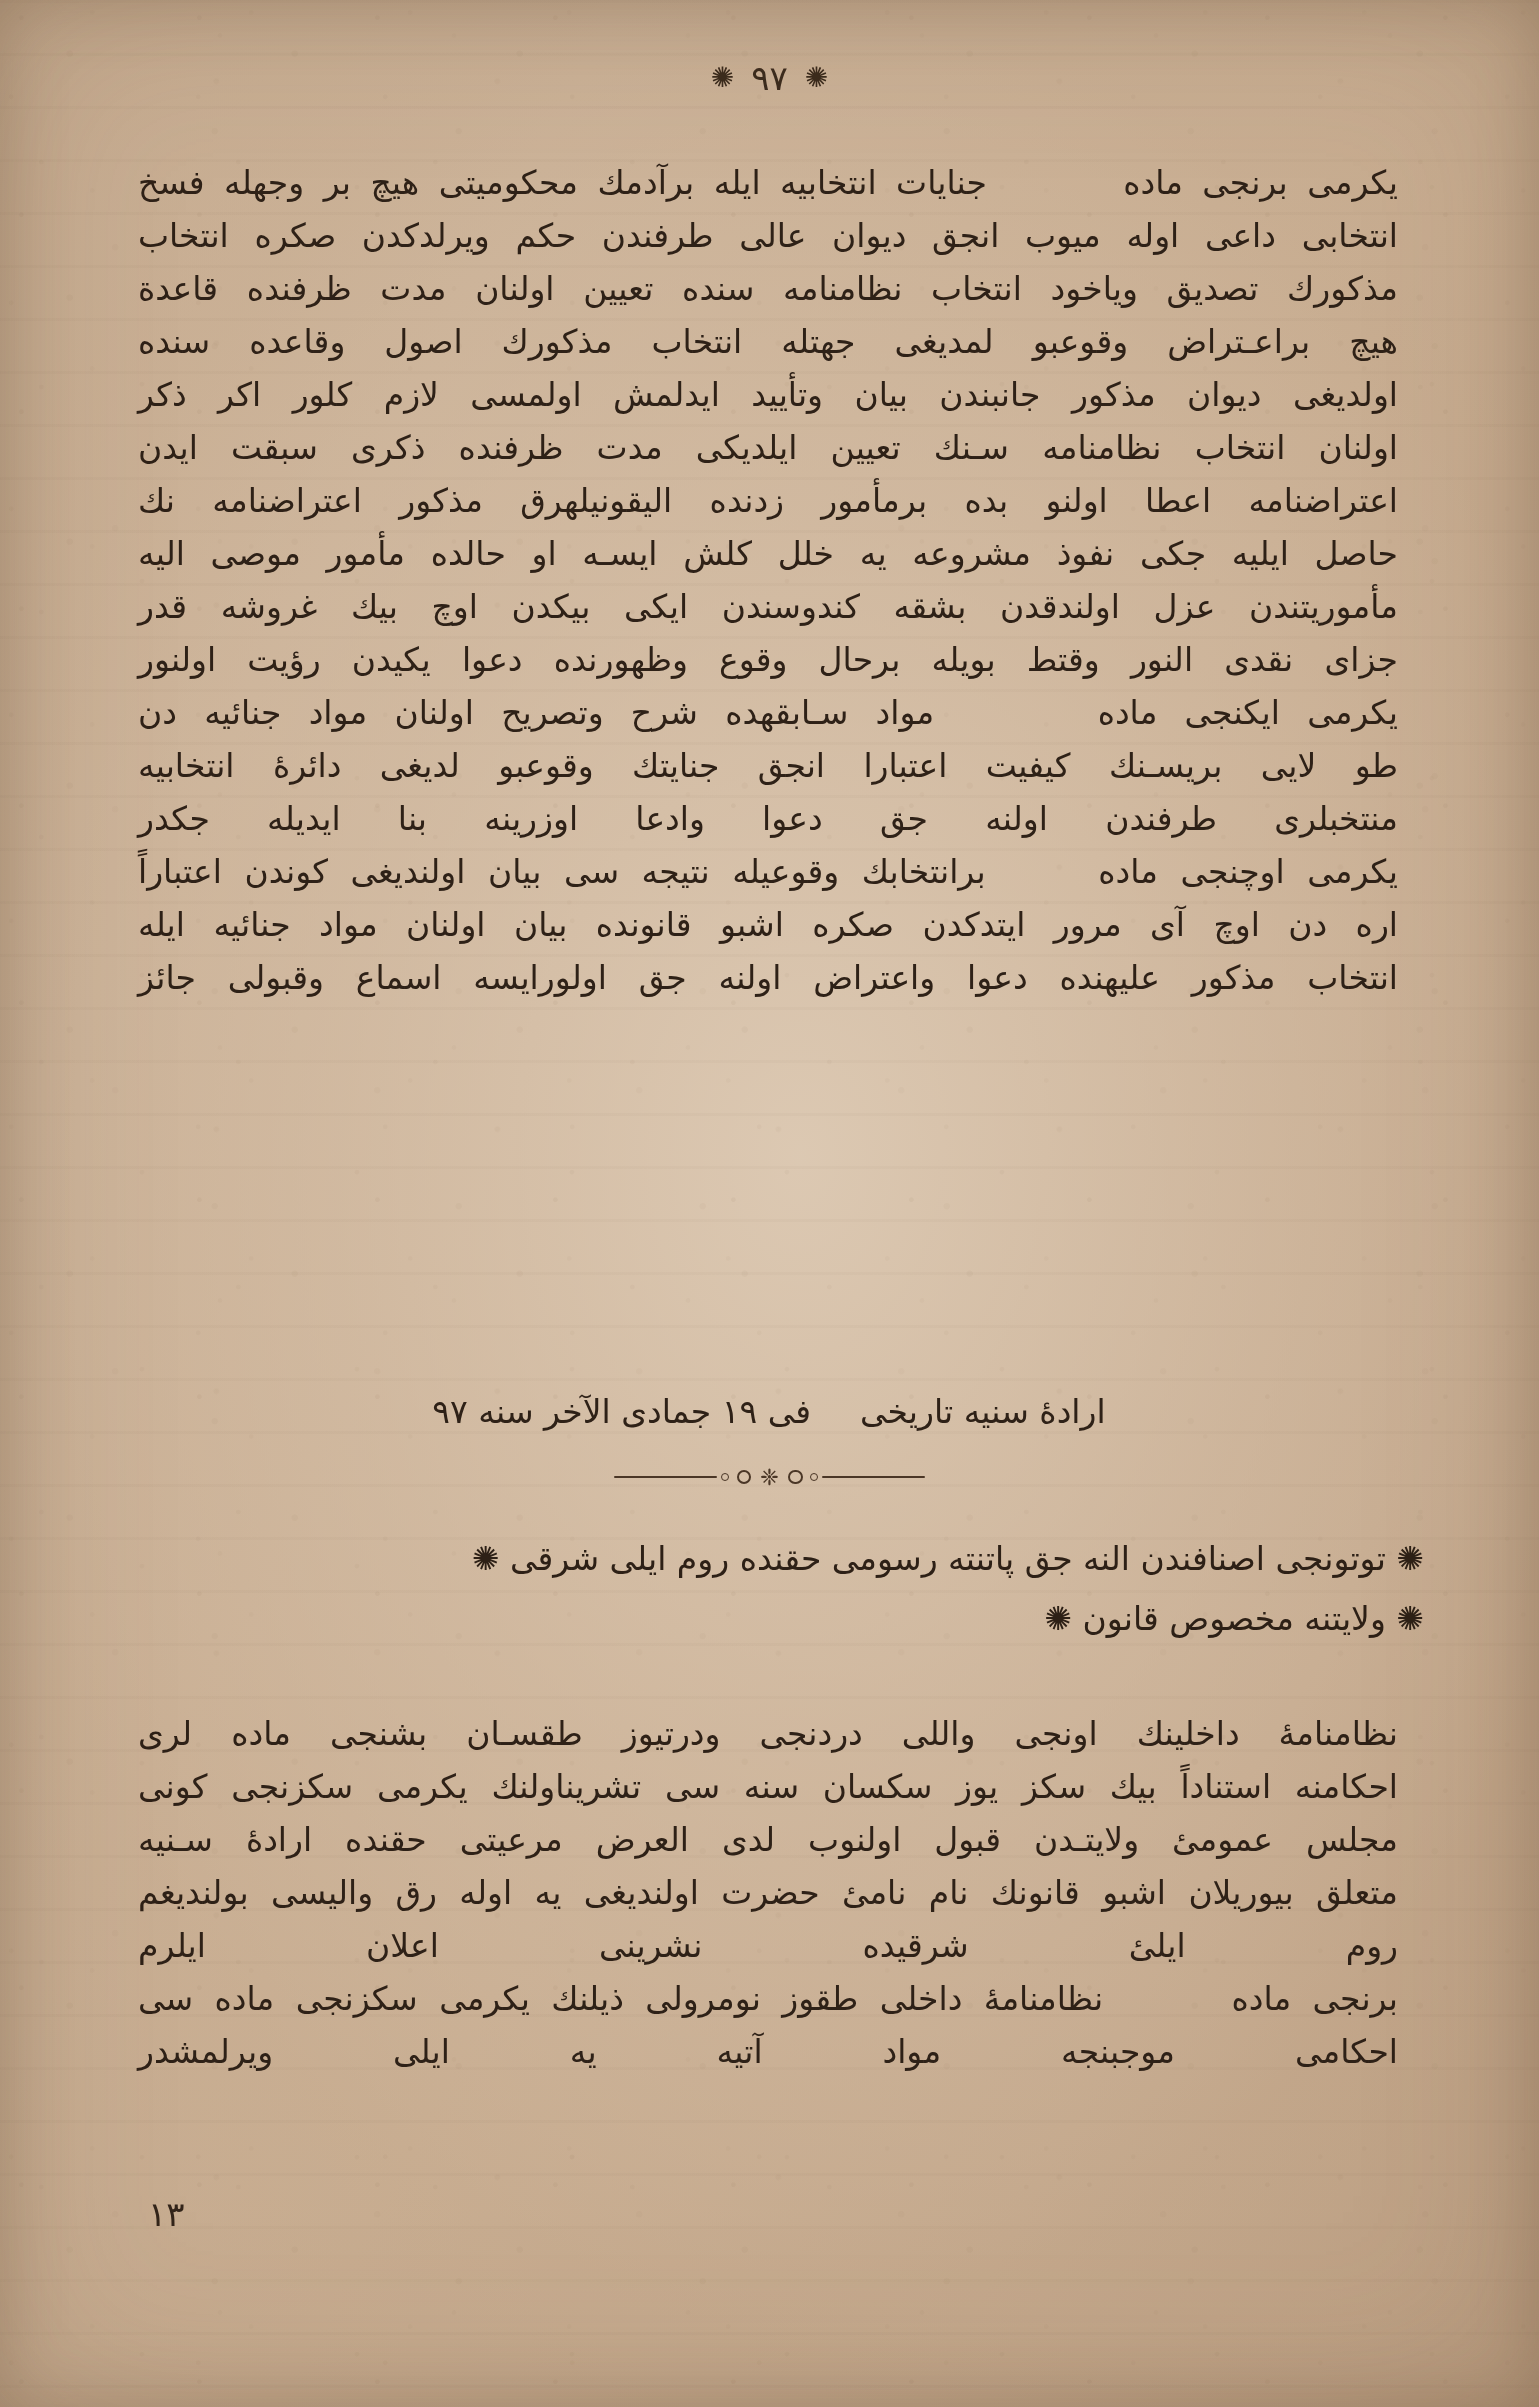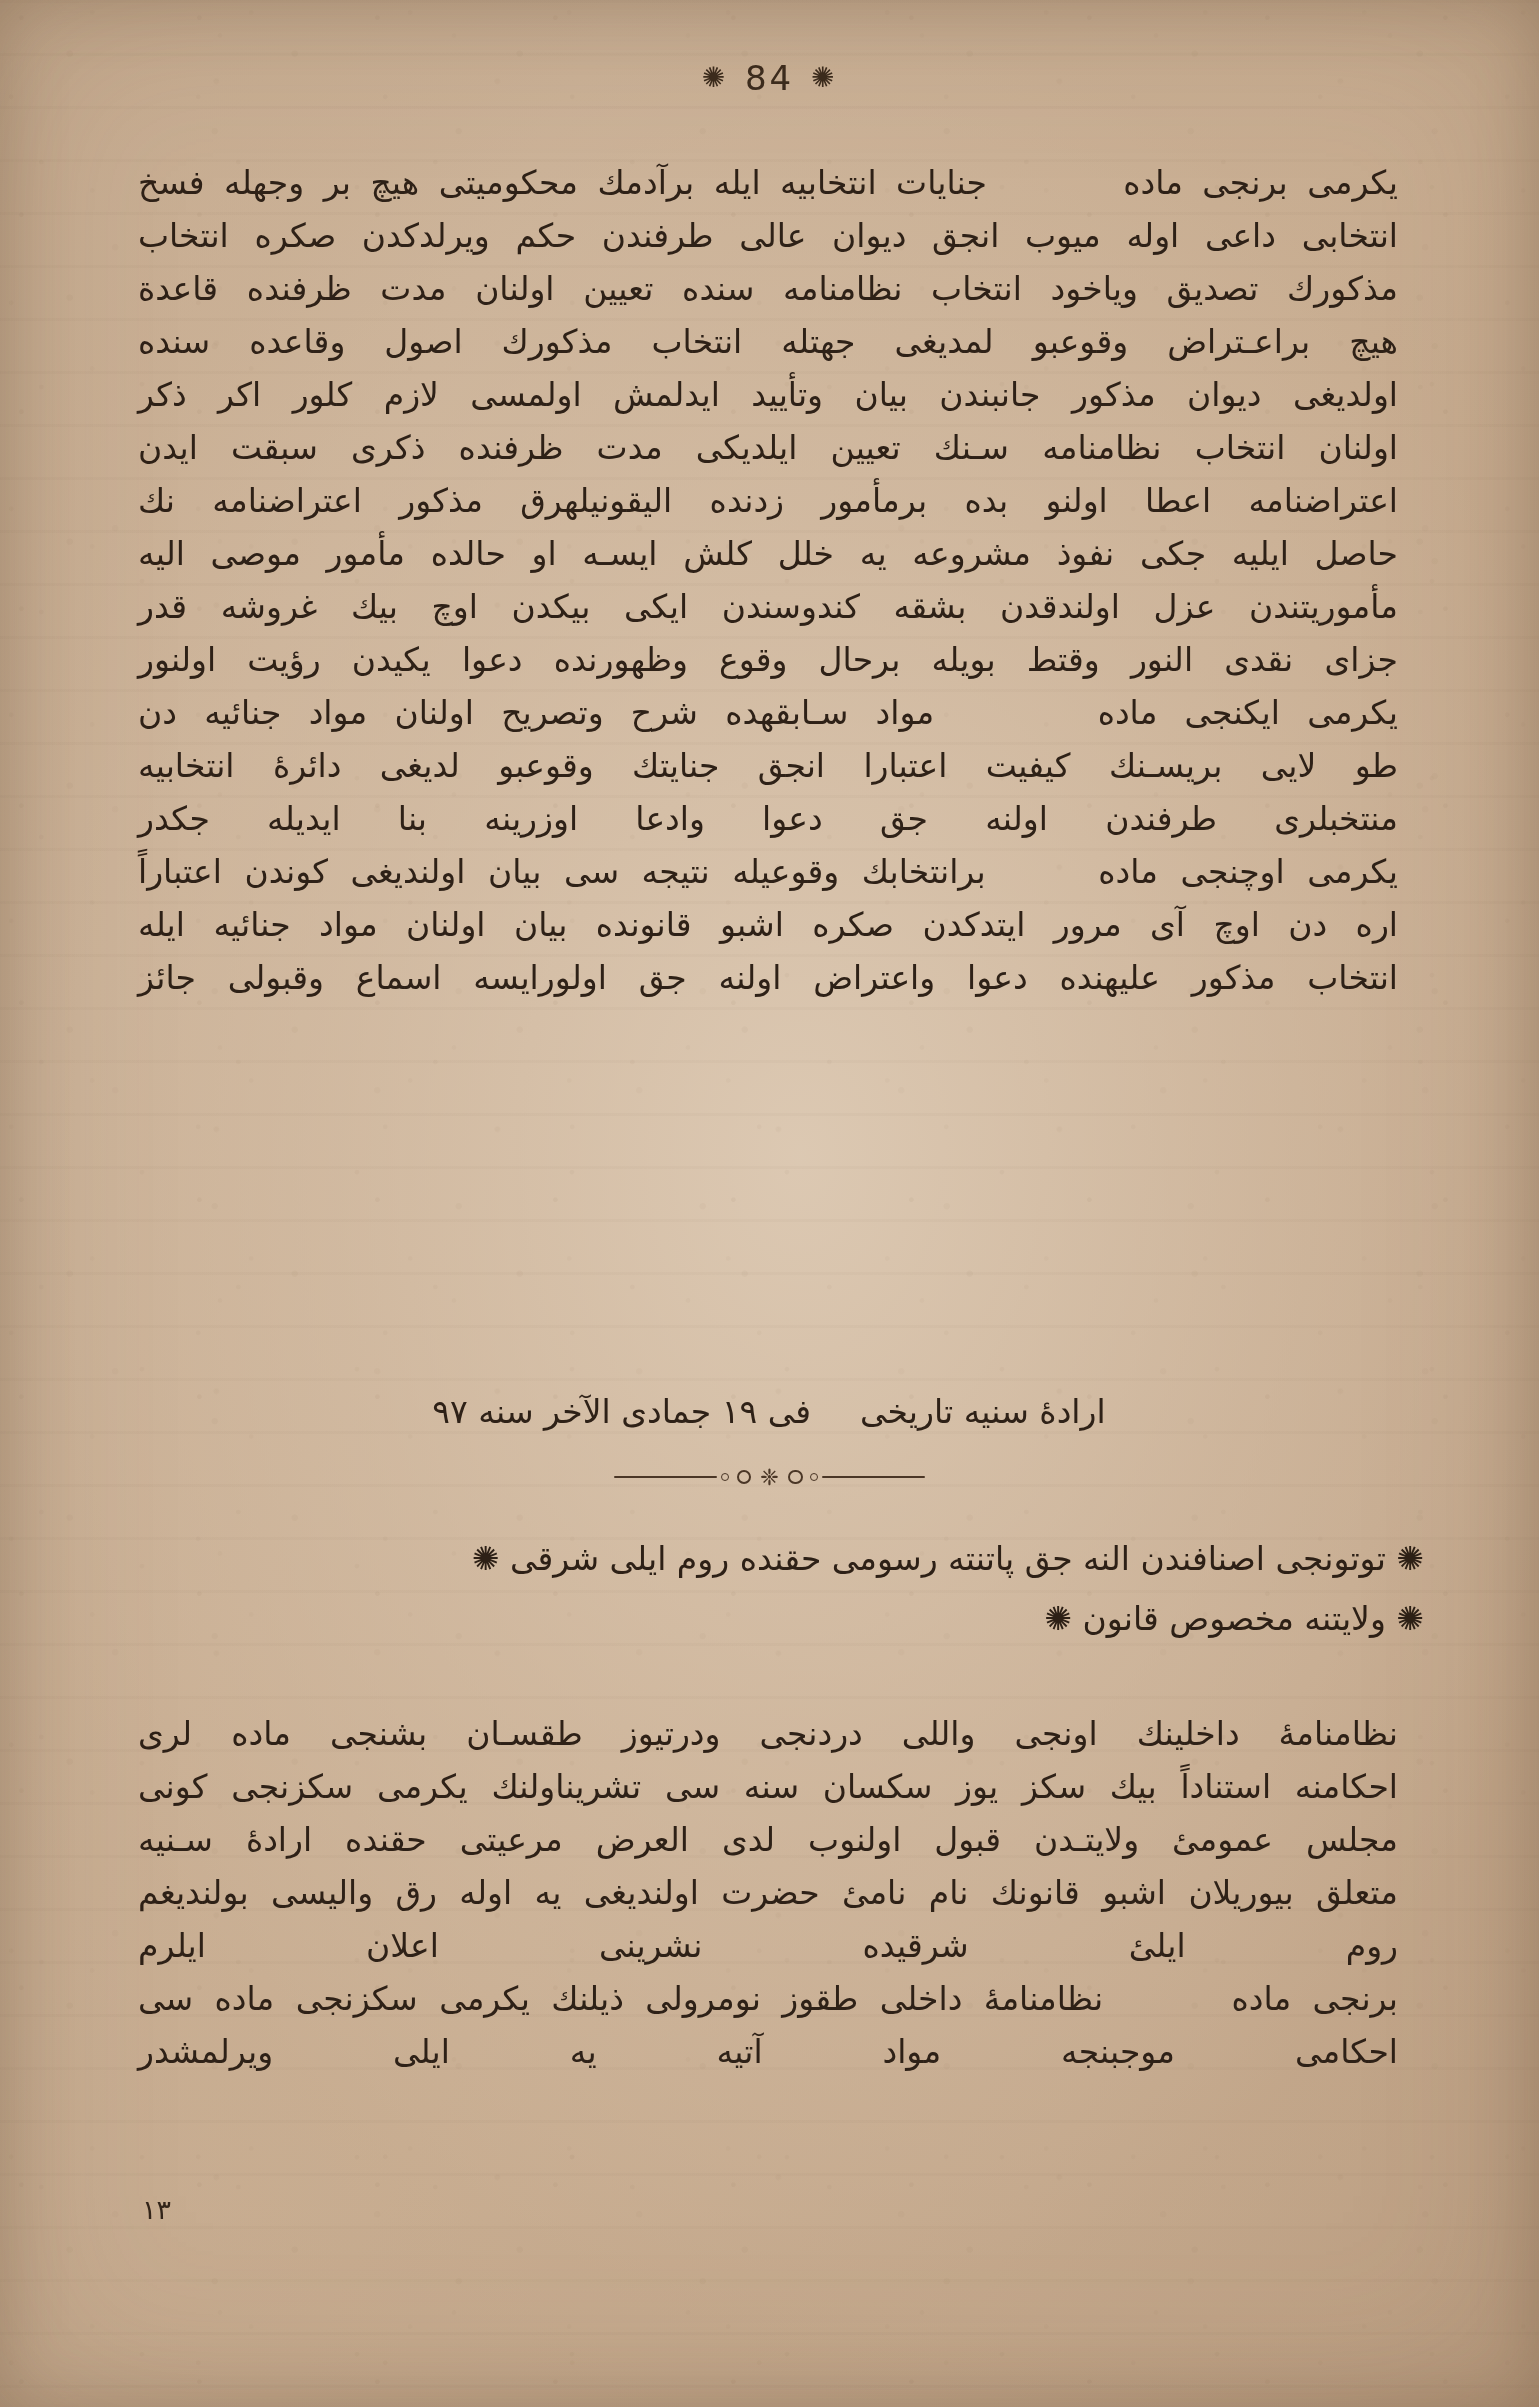--- a/index.html
+++ b/index.html
@@ -176,39 +176,39 @@
     font-size: 33px;
     line-height: 51px;
     color: #2d2016;
   }
   #sechead1 { top: 1533px; }
   #sechead2 { top: 1593px; }
 
   
   #sigmark {
     position: absolute;
-    left: 142px;
+    left: 148px;
     top: 2194px;
-    font-size: 27px;
+    font-size: 34px;
     color: #33251a;
     direction: rtl;
   }
 </style>
 </head>
 <body>
 
 <div id="page">
 
   <div id="grain"></div>
   <div id="bleed"></div>
 
   <div id="content">
 
     <div class="hdr">
-      <span class="orn">✺</span><span class="num">84</span><span class="orn">✺</span>
+      <span class="orn">✺</span><span class="num">٩٧</span><span class="orn">✺</span>
     </div>
 
     <div class="body-block" id="block1">
 
       <div>
         <span class="ln art">یكرمی برنجی ماده&nbsp;&nbsp;&nbsp;&nbsp;&nbsp;&nbsp; جنایات انتخابیه ایله برآدمك محكومیتی هیچ بر وجهله فسخ</span>
         <span class="ln">انتخابی داعی اوله میوب انجق دیوان عالی طرفندن حكم ویرلدكدن صكره انتخاب</span>
         <span class="ln">مذكورك تصدیق ویاخود انتخاب نظامنامه سنده تعیین اولنان مدت ظرفنده قاعدة</span>
         <span class="ln">هیچ براعـتراض وقوعبو لمدیغی جهتله انتخاب مذكورك اصول وقاعده سنده</span>
         <span class="ln">اولدیغی دیوان مذكور جانبندن بیان وتأیید ایدلمش اولمسی لازم كلور اكر ذكر</span>

